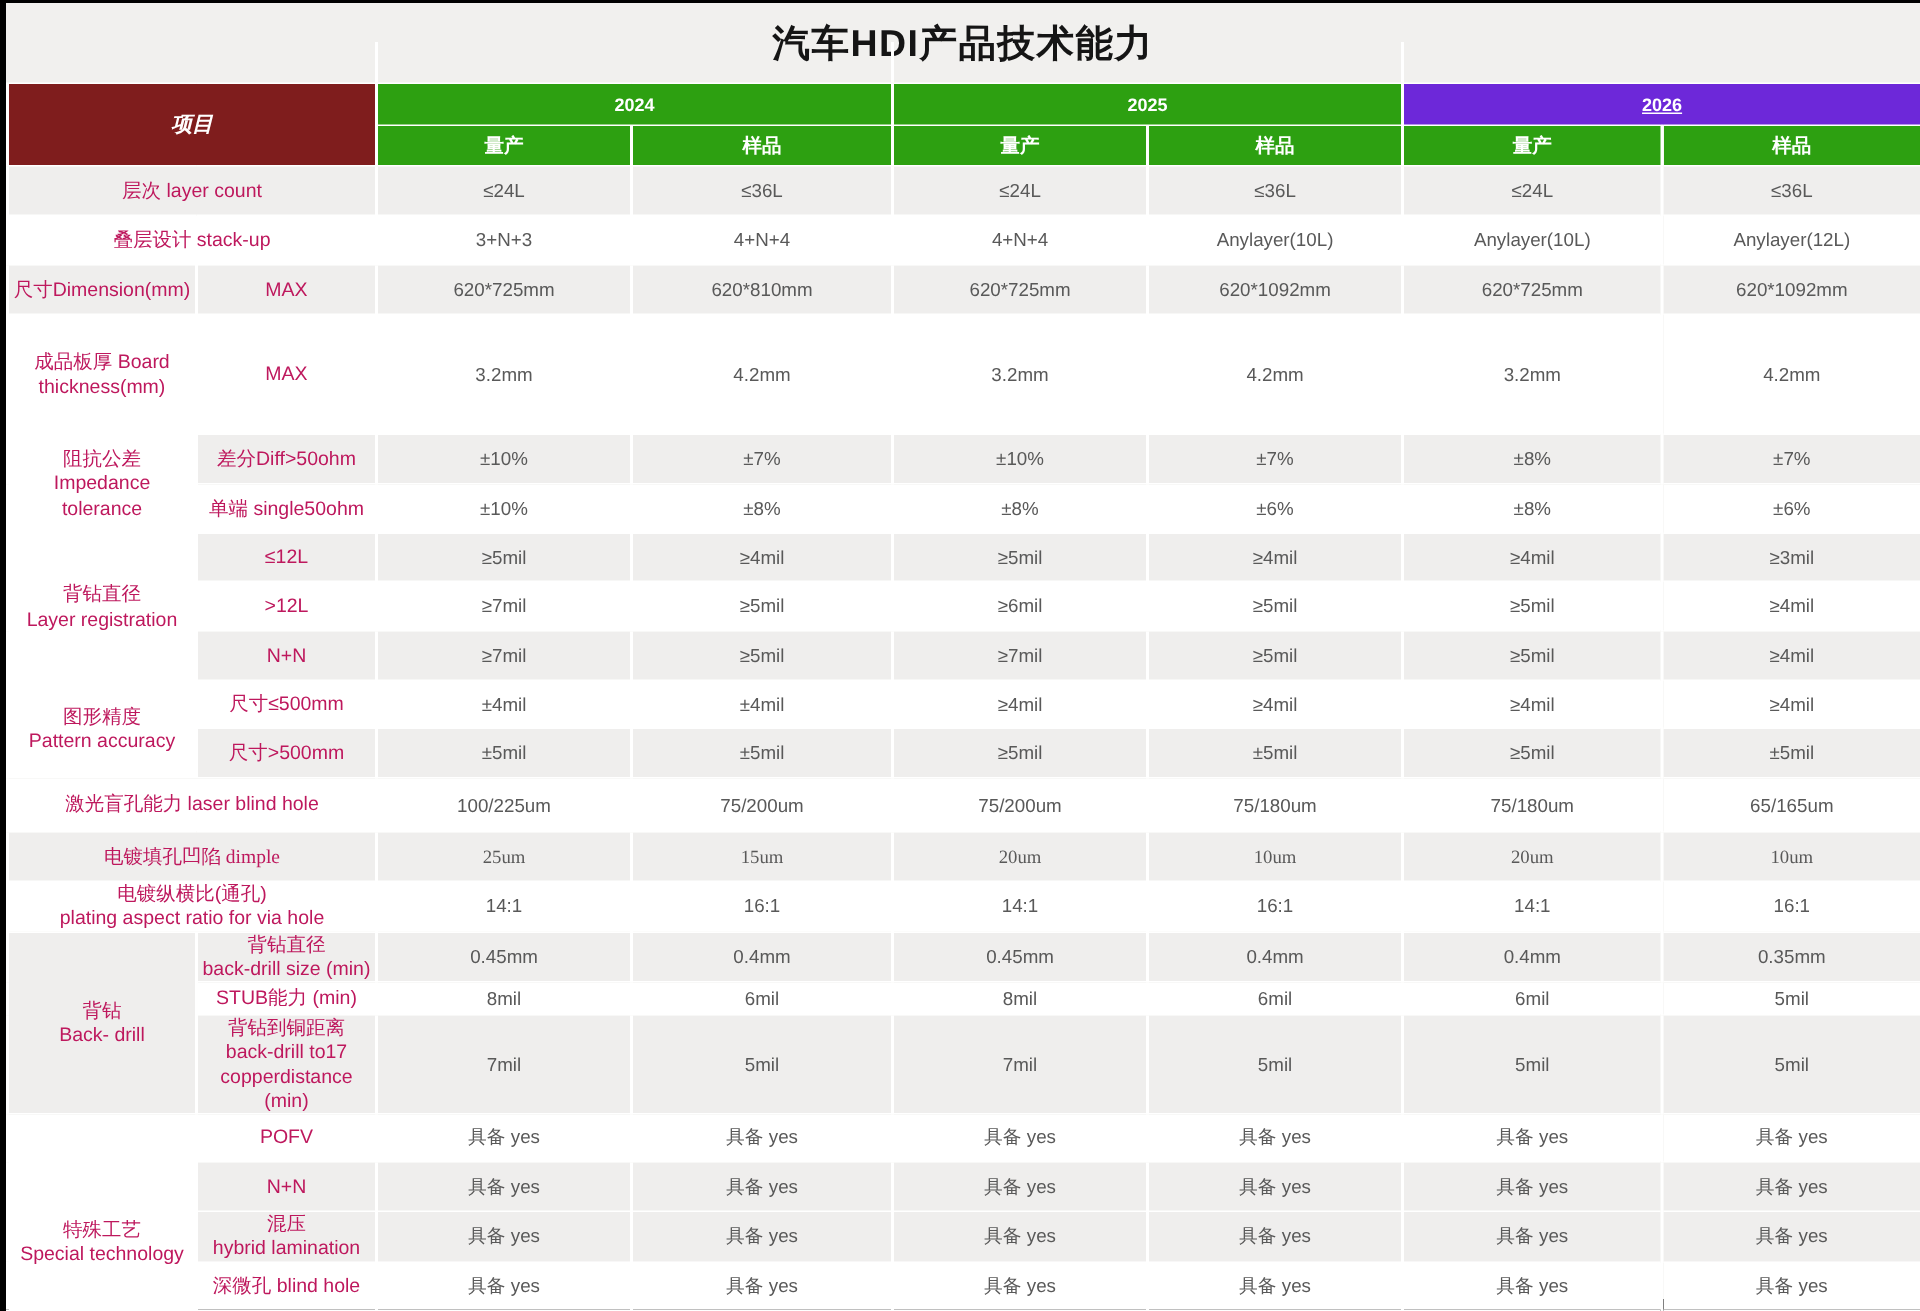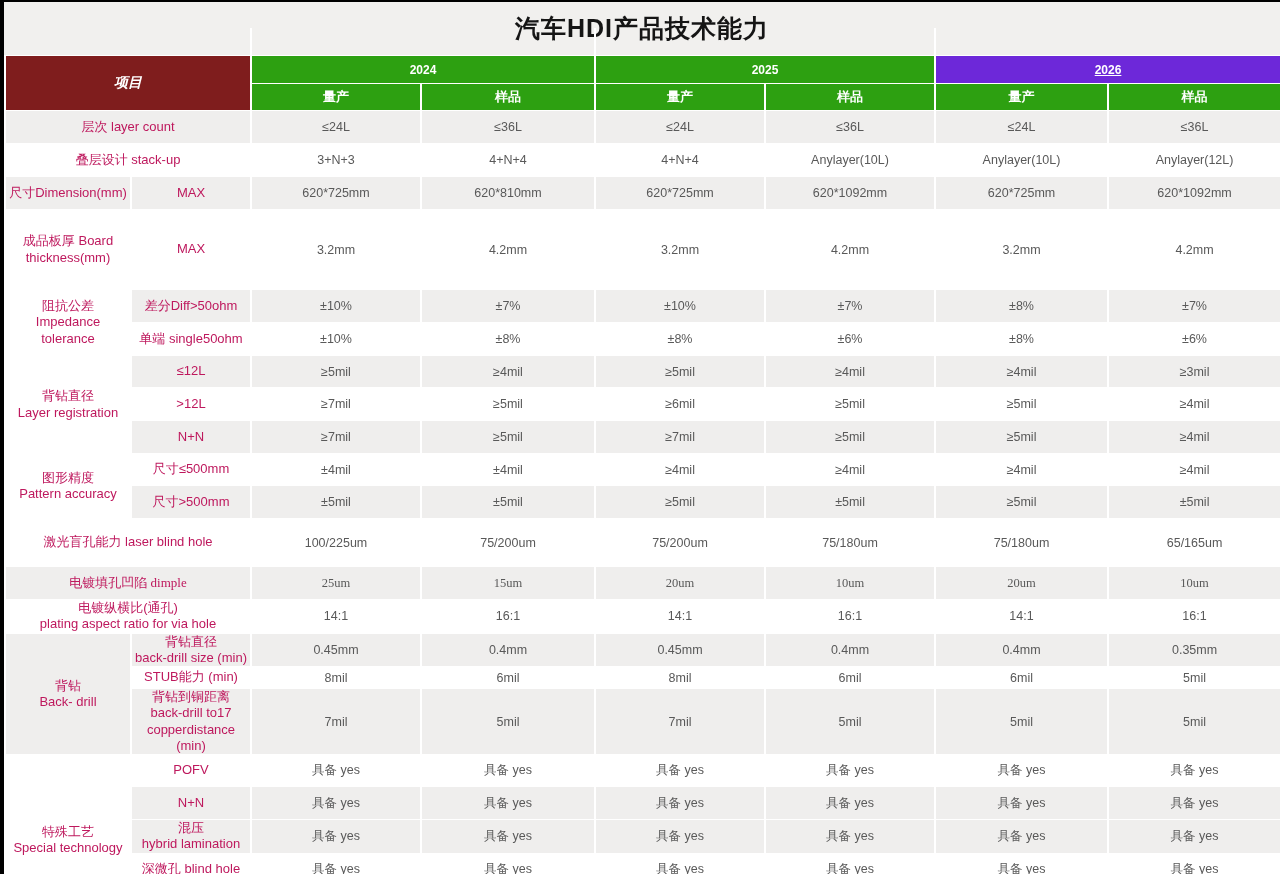--- a/index.html
+++ b/index.html
@@ -200,21 +200,21 @@
       </tr>
       <tr style="height: 33px;">
         <td class="label-cell gray">尺寸&gt;500mm</td>
         <td class="value-cell gray">±5mil</td>
         <td class="value-cell gray">±5mil</td>
         <td class="value-cell gray">≥5mil</td>
         <td class="value-cell gray">±5mil</td>
         <td class="value-cell gray">≥5mil</td>
         <td class="value-cell gray">±5mil</td>
       </tr>
-      <tr style="height: 48px;">
+      <tr style="height: 36px;">
         <td colspan="2" class="label-cell white">激光盲孔能力 laser blind hole</td>
         <td class="value-cell white">100/225um</td>
         <td class="value-cell white">75/200um</td>
         <td class="value-cell white">75/200um</td>
         <td class="value-cell white">75/180um</td>
         <td class="value-cell white">75/180um</td>
         <td class="value-cell white">65/165um</td>
       </tr>
       <tr style="height: 33px; font-family: Liberation Serif, serif;">
         <td colspan="2" class="label-cell gray">电镀填孔凹陷 dimple</td>

